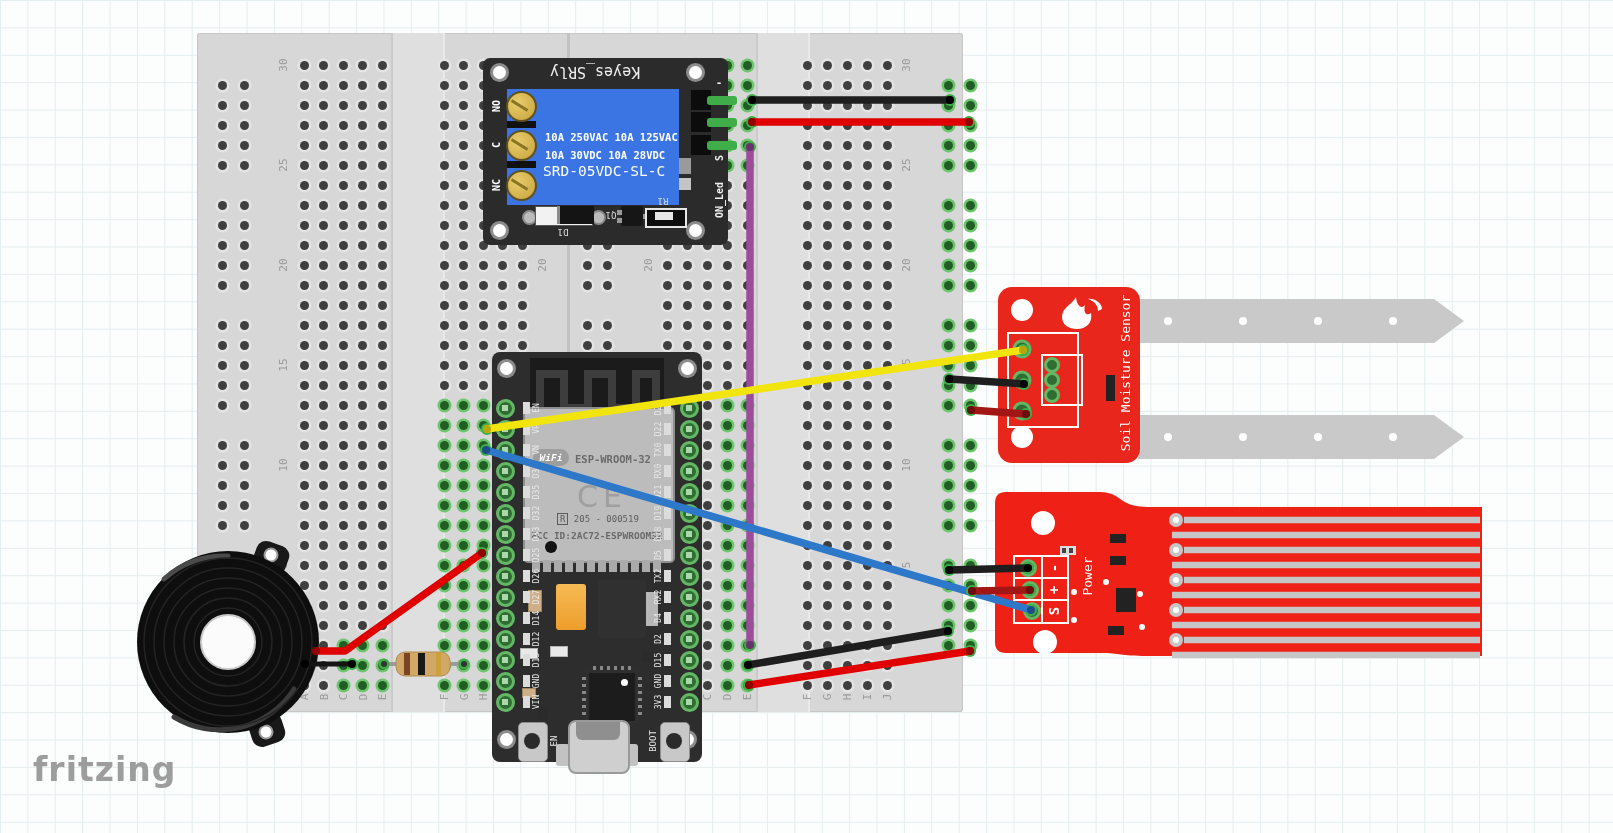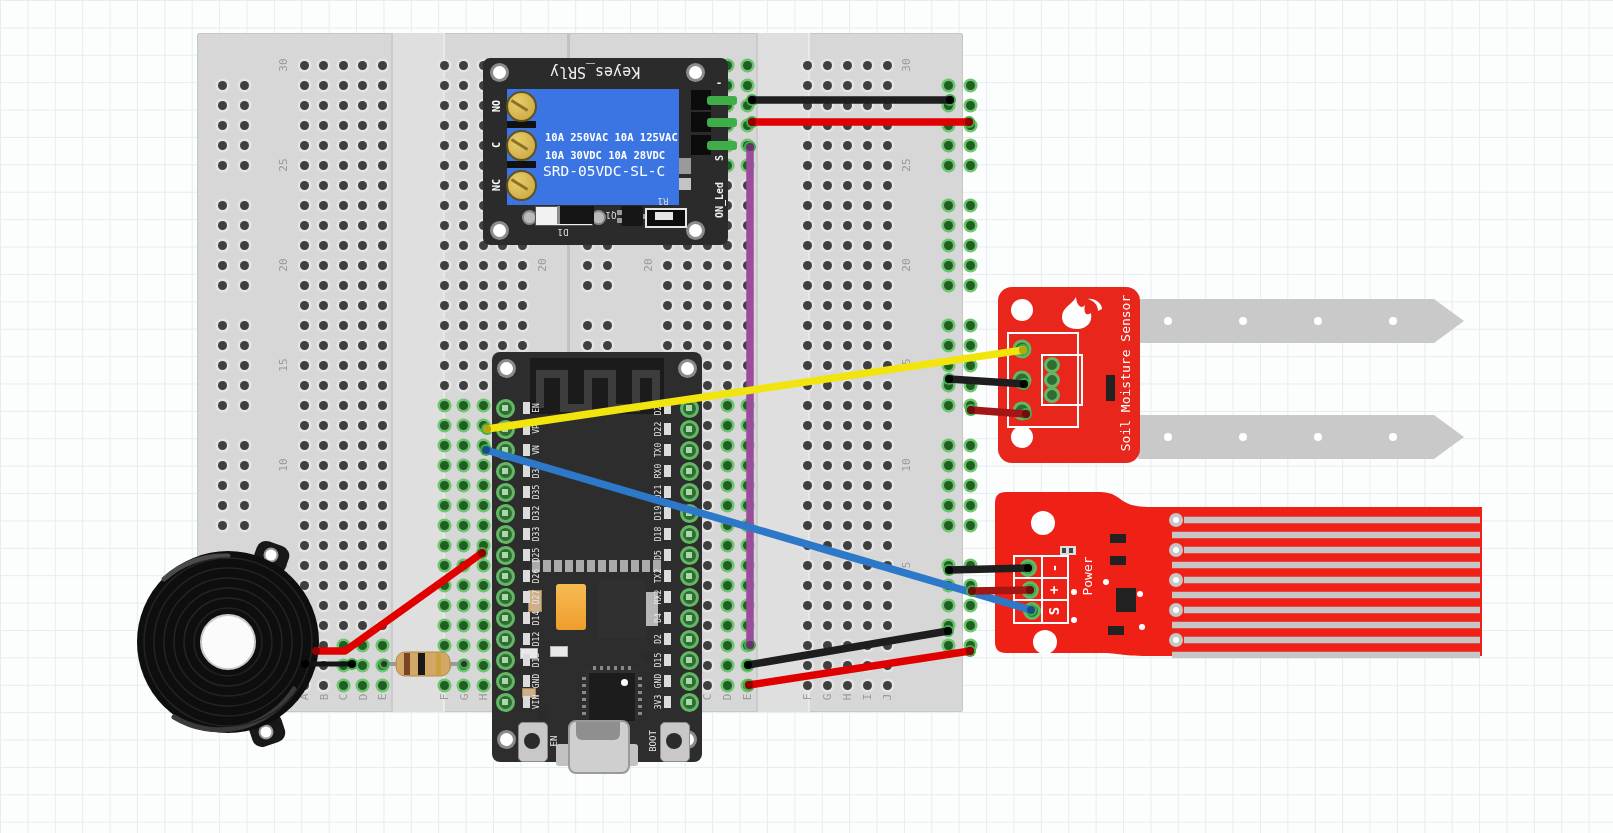--- a/index.html
+++ b/index.html
@@ -961,20 +961,31 @@
     <div class="pcb"></div>
     <div class="antenna">
       <svg width="134" height="56">
           <path d="M10,50 V16 H34 V50 H58 V16 H82 V50 H106 V16 H126 V50" fill="none" stroke="#3d3d3d" stroke-width="8"></path>
         </svg>
     </div>
     <div class="cornerhole" style="left:8px;top:10px"></div>
     <div class="cornerhole" style="left:189px;top:10px"></div>
     <div class="cornerhole" style="left:8px;top:381px"></div>
     <div class="cornerhole" style="left:189px;top:381px"></div>
+    <div class="shield">
+      <div class="abs" style="left:8px;top:40px;width:36px;height:17px;background:#9e9e9e;border-radius:9px;color:#fff;font-size:9.5px;font-weight:bold;text-align:center;line-height:17px;font-style:italic">WiFi</div>
+      <div class="abs" style="left:50px;top:44px;color:#6a6a6a;font-size:10.5px;font-weight:bold">ESP-WROOM-32</div>
+      <div class="abs" style="left:52px;top:70px;color:#9f9f9f;font-size:30px;font-family:'DejaVu Sans',sans-serif;letter-spacing:5px">CE</div>
+      <div class="abs" style="left:32px;top:105px;color:#5c5c5c;font-size:9px">
+        <span style="border:1px solid #5c5c5c;padding:0 2px">R</span>
+        <span>205 - 000519</span>
+      </div>
+      <div class="abs" style="left:6px;top:121px;color:#6a6a6a;font-size:9.5px;font-weight:bold">FCC ID:2AC72-ESPWROOM32</div>
+      <div class="abs" style="left:20px;top:132px;width:12px;height:12px;border-radius:50%;background:#111"></div>
+    </div>
 
     <div class="abs" style="left:40px;top:208px;width:132px;height:12px;background:repeating-linear-gradient(90deg,#aaa 0 8px,transparent 8px 11px)"></div>
 
     <div class="abs" style="left:64px;top:232px;width:30px;height:46px;background:linear-gradient(#f7bb55,#ee9d2b);border-radius:3px"></div>
     <div class="abs" style="left:106px;top:228px;width:48px;height:58px;background:#303030;border-radius:3px"></div>
     <div class="abs" style="left:154px;top:240px;width:12px;height:34px;background:#b7b7b7"></div>
     <div class="smd-lite" style="left:28px;top:296px;width:16px;height:9px"></div>
     <div class="smd-lite" style="left:58px;top:294px;width:16px;height:9px"></div>
     <div class="smd-tan" style="left:36px;top:238px;width:12px;height:20px"></div>
     <div class="smd-dark" style="left:20px;top:312px;width:8px;height:12px"></div>
@@ -1307,13 +1318,14 @@
         <circle cx="482" cy="553" r="4" fill="#8f0000"></circle>
       </g>
       <g>
         <circle cx="352" cy="664" r="6" fill="#3fae49"></circle>
         <polyline points="305,664 352,664" fill="none" stroke="#141414" stroke-width="5" stroke-linecap="round" stroke-linejoin="round"></polyline>
         <circle cx="305" cy="664" r="4" fill="#000000"></circle>
         <circle cx="352" cy="664" r="4" fill="#000000"></circle>
       </g>
     </svg>
 
+  <div id="logo" class="abs">fritzing</div>
 </div>
 
 </body></html>

